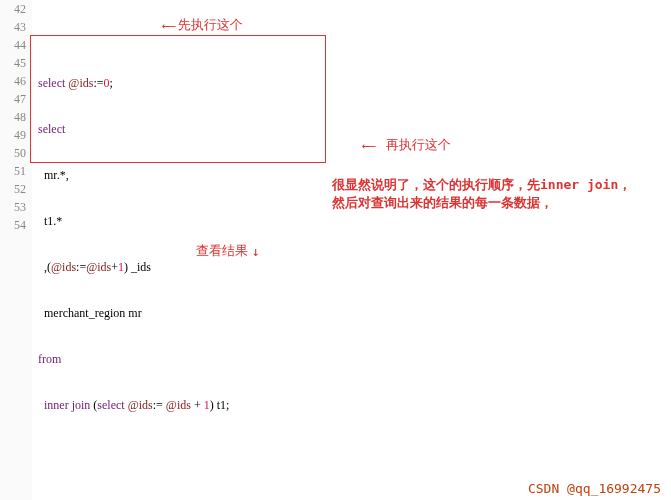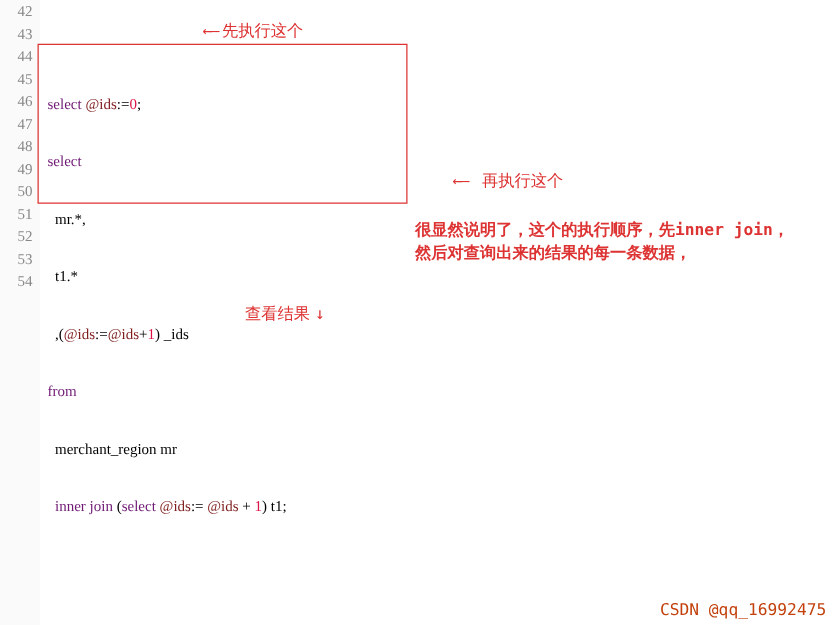--- a/index.html
+++ b/index.html
@@ -36,22 +36,22 @@
       <div>53</div>
     <div>54</div>
   </div>
   <div class="code-lines">
     <div></div>
     <div><span class="kw">select</span> <span class="var">@ids</span>:=<span class="num">0</span>;</div>
     <div><span class="kw">select</span></div>
     <div>  mr.*,</div>
     <div>  t1.*</div>
     <div>  ,(<span class="var">@ids</span>:=<span class="var">@ids</span>+<span class="num">1</span>) _ids</div>
+    <div>  merchant_region mr</div>
     <div><span class="kw">from</span></div>
-    <div>  merchant_region mr</div>
     <div>  <span class="kw">inner join</span> (<span class="kw">select</span> <span class="var">@ids</span>:= <span class="var">@ids</span> + <span class="num">1</span>) t1;</div>
     <div></div><div></div><div></div><div></div>
     <div class="redbox" style="left:-2px; top:35px; width:296px; height:128px;"></div>
   </div>
 
   <div class="annot" style="left:162px; top:16px;">
     <span class="arrow-l"></span>
     <span>先执行这个</span>
   </div>
   <div class="annot" style="left:362px; top:136px;gap:12px;">

